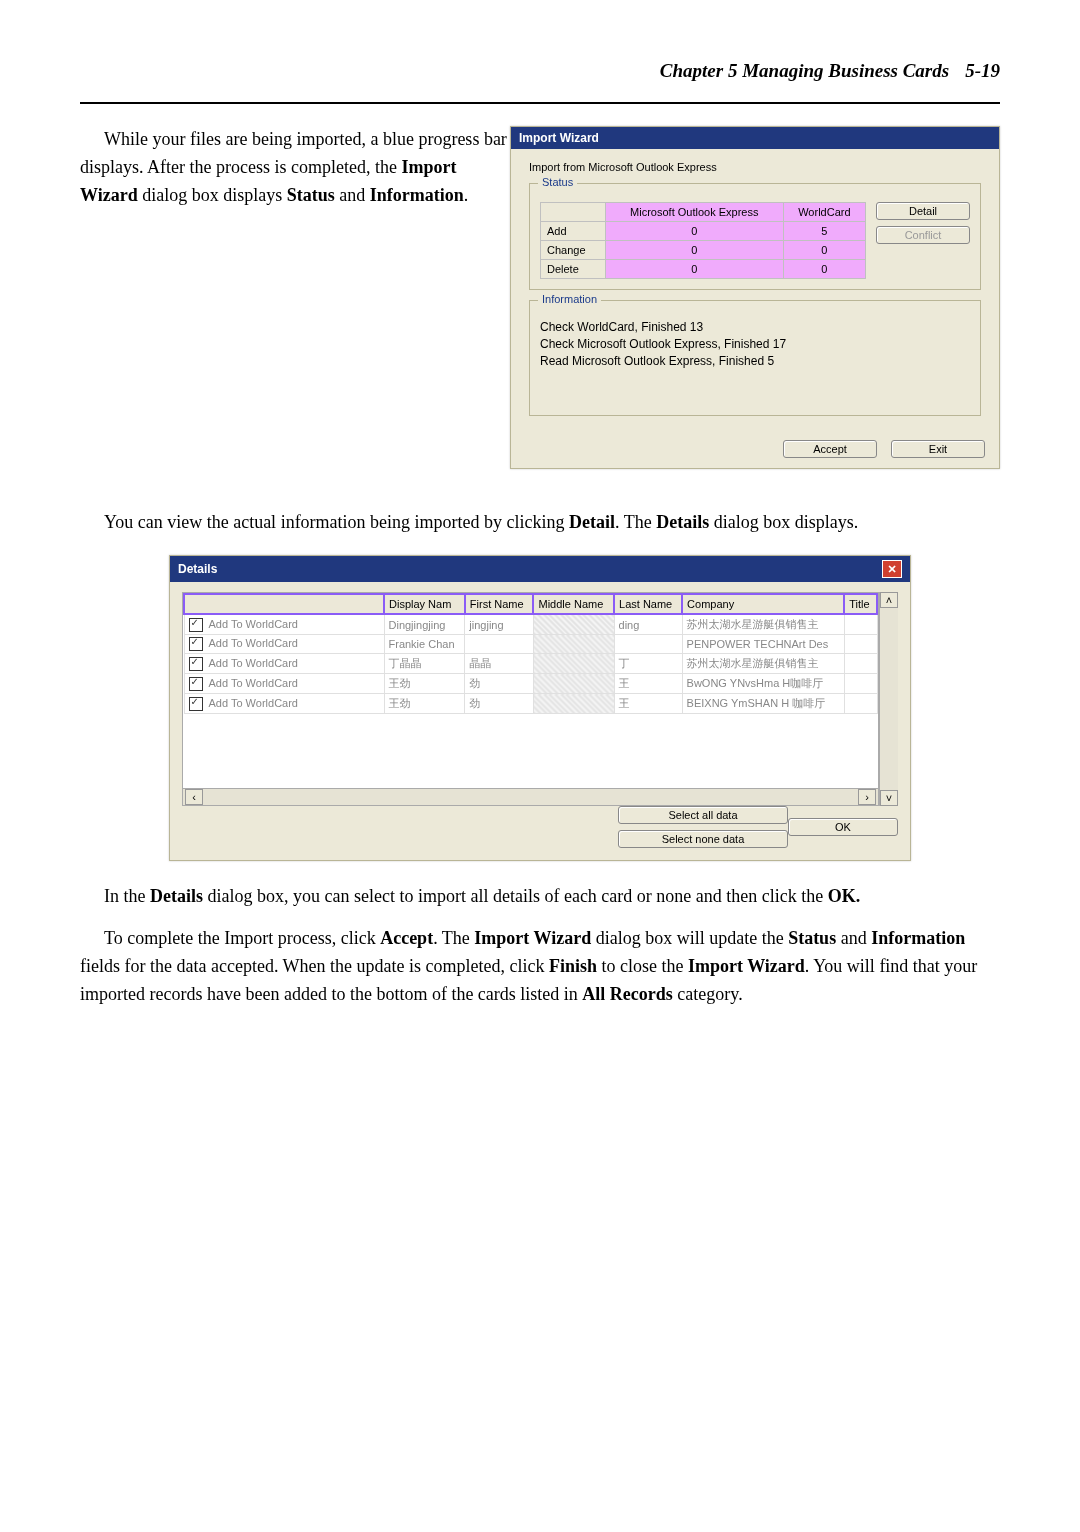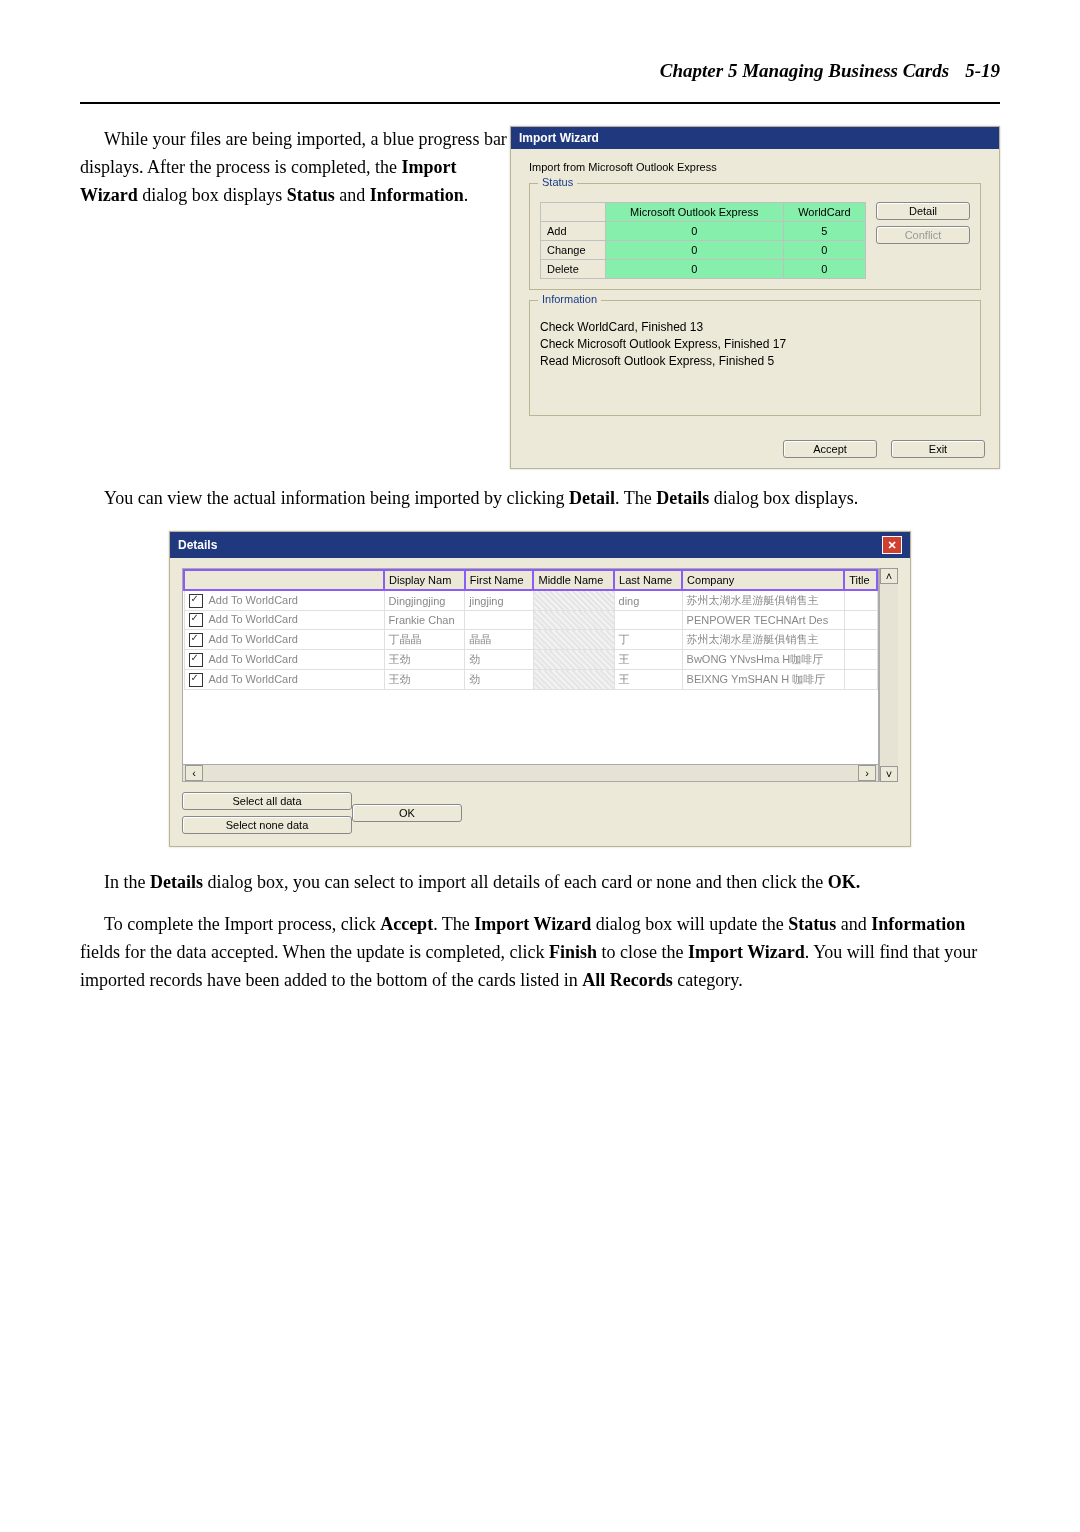--- a/index.html
+++ b/index.html
@@ -76,21 +76,21 @@
     padding: 0 4px;
     font-size: 11px;
     color: #1a3a8a;
   }
   .status-table {
     border-collapse: collapse;
     width: 100%;
   }
   .status-table td, .status-table th {
     border: 1px solid #c0c0c0;
-    background: #86efac;
+    background: #f0abfc;
     padding: 3px 6px;
     text-align: center;
     font-weight: normal;
   }
   .status-table th:first-child, .status-table td:first-child {
     background: #ece9d8;
     text-align: left;
   }
   .status-right {
     display: flex;
@@ -183,22 +183,21 @@
     font-size:11px; padding:0 2px;
   }
   .scroll-arrow {
     width:16px; height:14px; background:#ece9d8; border:1px solid #999;
     display:inline-flex; align-items:center; justify-content:center;
   }
   .vsbar { display:flex; flex-direction:column; background:#e6e3d4; border-left:1px solid #aaa;}
   .vsbar .scroll-arrow{height:14px;}
   .dflex{display:flex;}
   .details-bottom {
-    display:flex; justify-content: flex-start; align-items:center;
-    margin-top: 10px;
+    display:flex; justify-content: flex-end; align-items:center;
   }
   .sel-btns { display:flex; flex-direction:column; gap:6px; }
   .sel-btns .win-btn { min-width: 140px; }
 </style>
 </head>
 <body>
 
 <div class="header-row">
   <span class="header-text">Chapter 5 Managing Business Cards</span>
   <span class="page-num">5-19</span>
@@ -259,21 +258,21 @@
         </div>
       </div>
       <div class="wizard-foot">
         <div class="win-btn">Accept</div>
         <div class="win-btn">Exit</div>
       </div>
     </div>
   </div>
 </div>
 
-<p class="para" style="margin-top:16px">
+<p class="para" style="margin-top:40px">
   <span>You can view the actual information being imported by clicking </span><span class="b">Detail</span><span>. The </span><span class="b">Details</span><span> dialog box displays.</span>
 </p>
 
 <div class="details-box">
   <div class="details-title">
     <span>Details</span>
     <span class="close-x">✕</span>
   </div>
   <div class="details-body">
     <div class="dflex">

